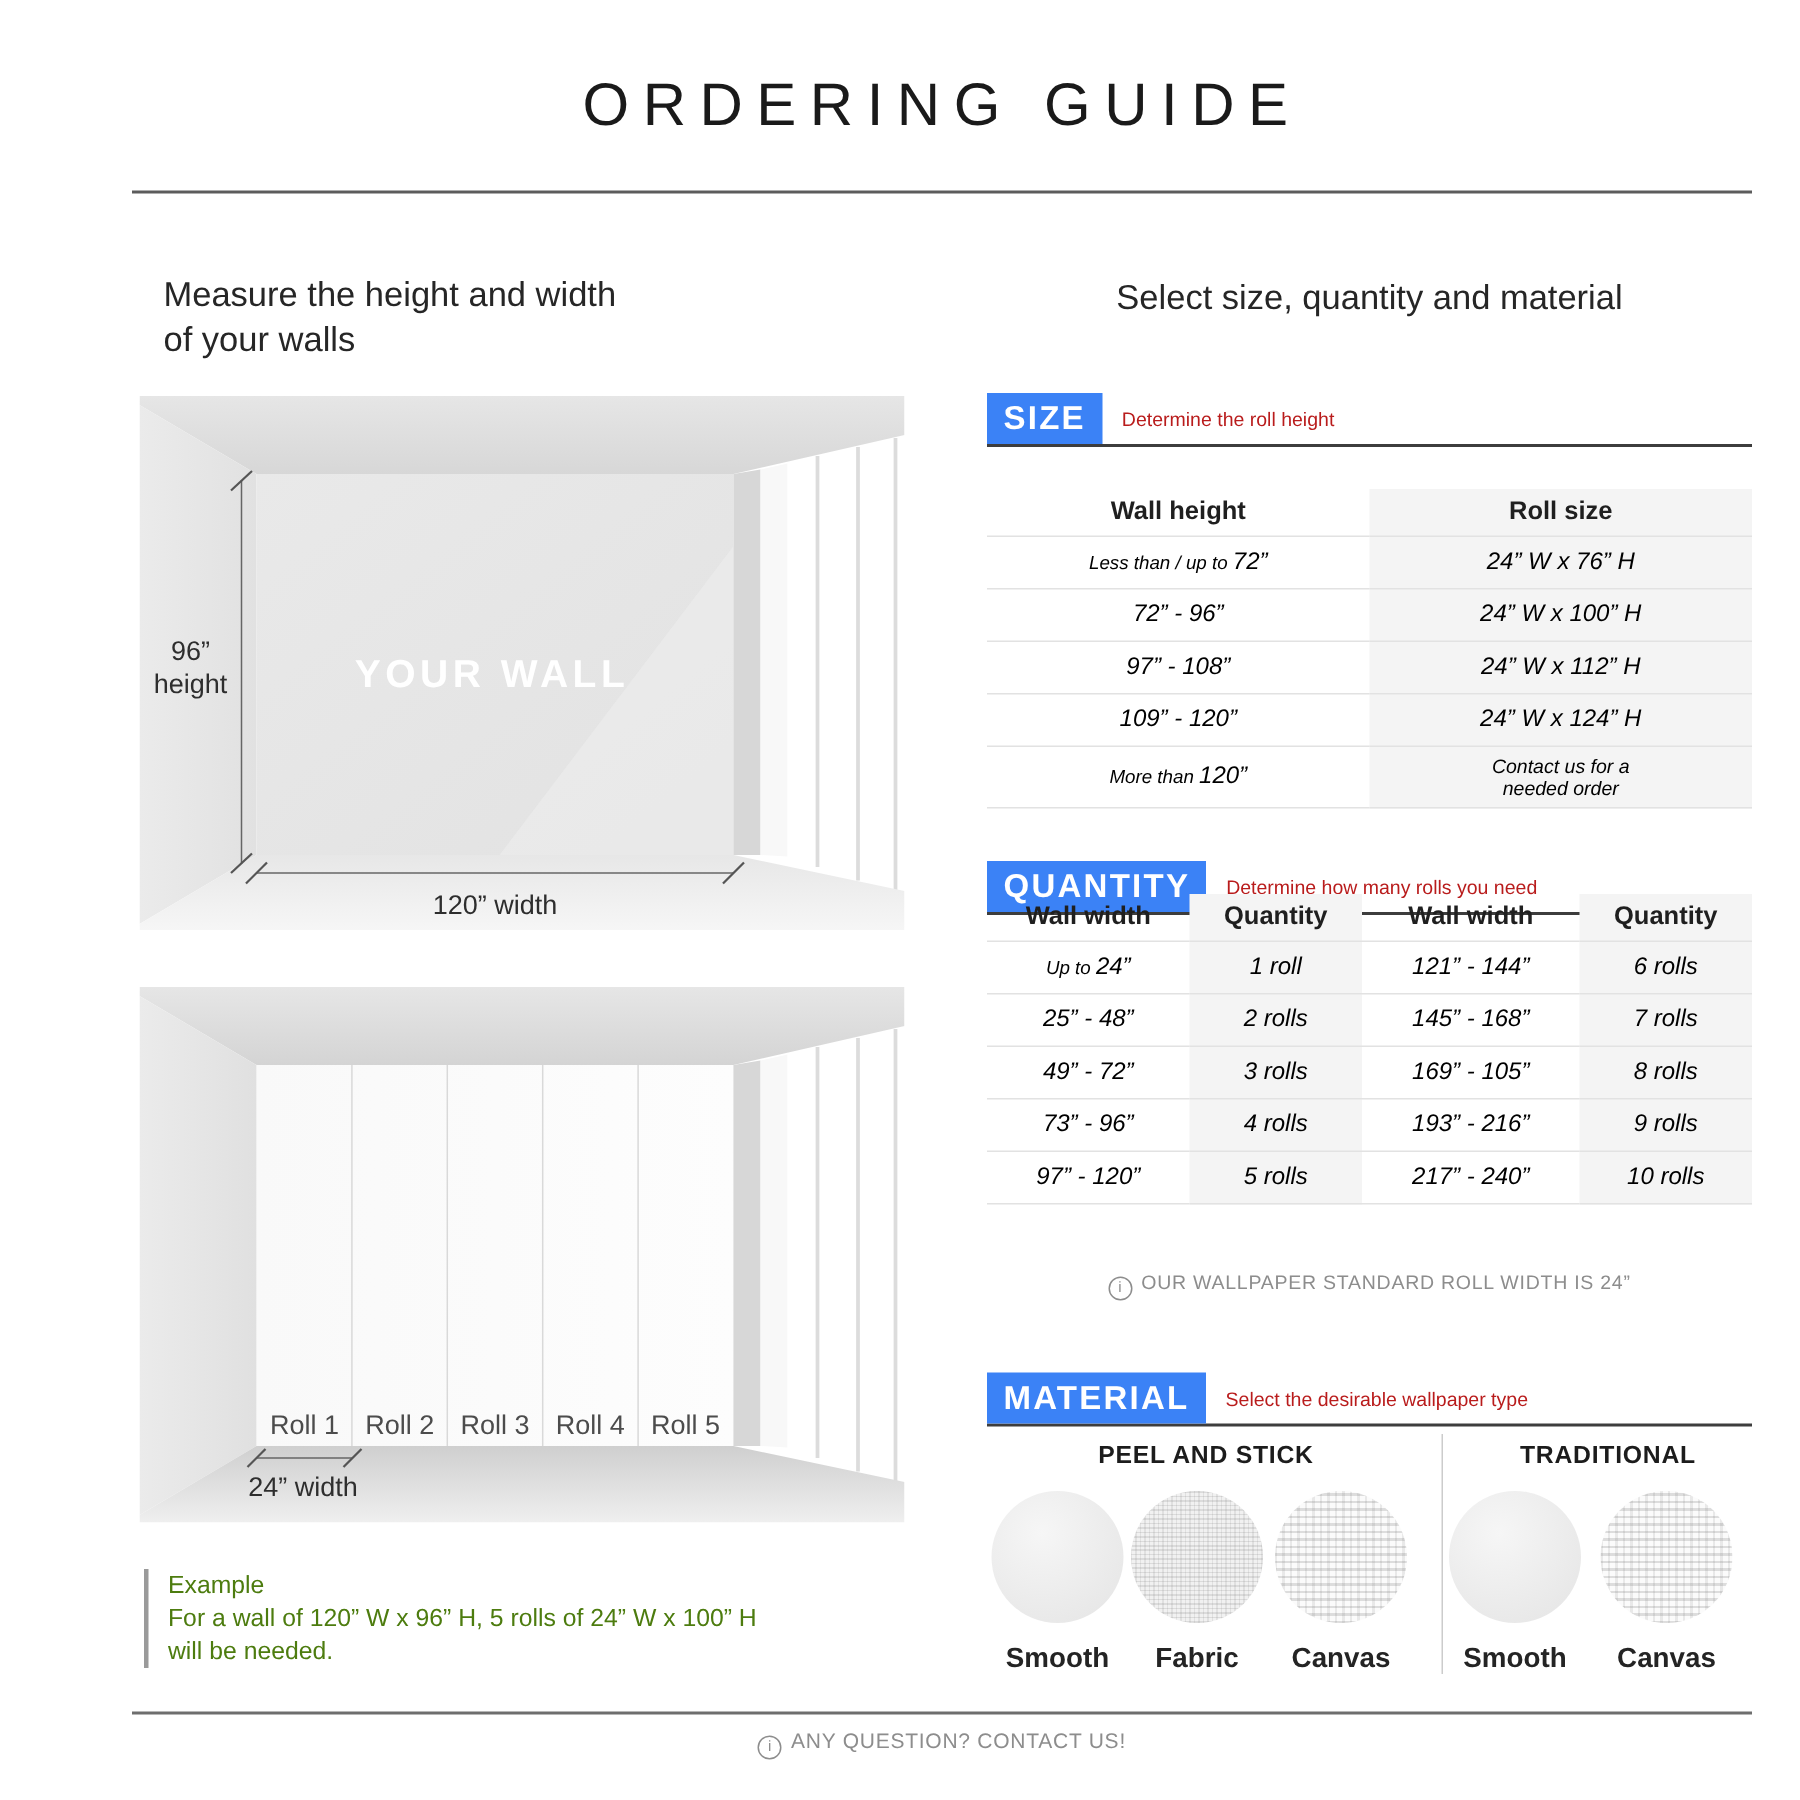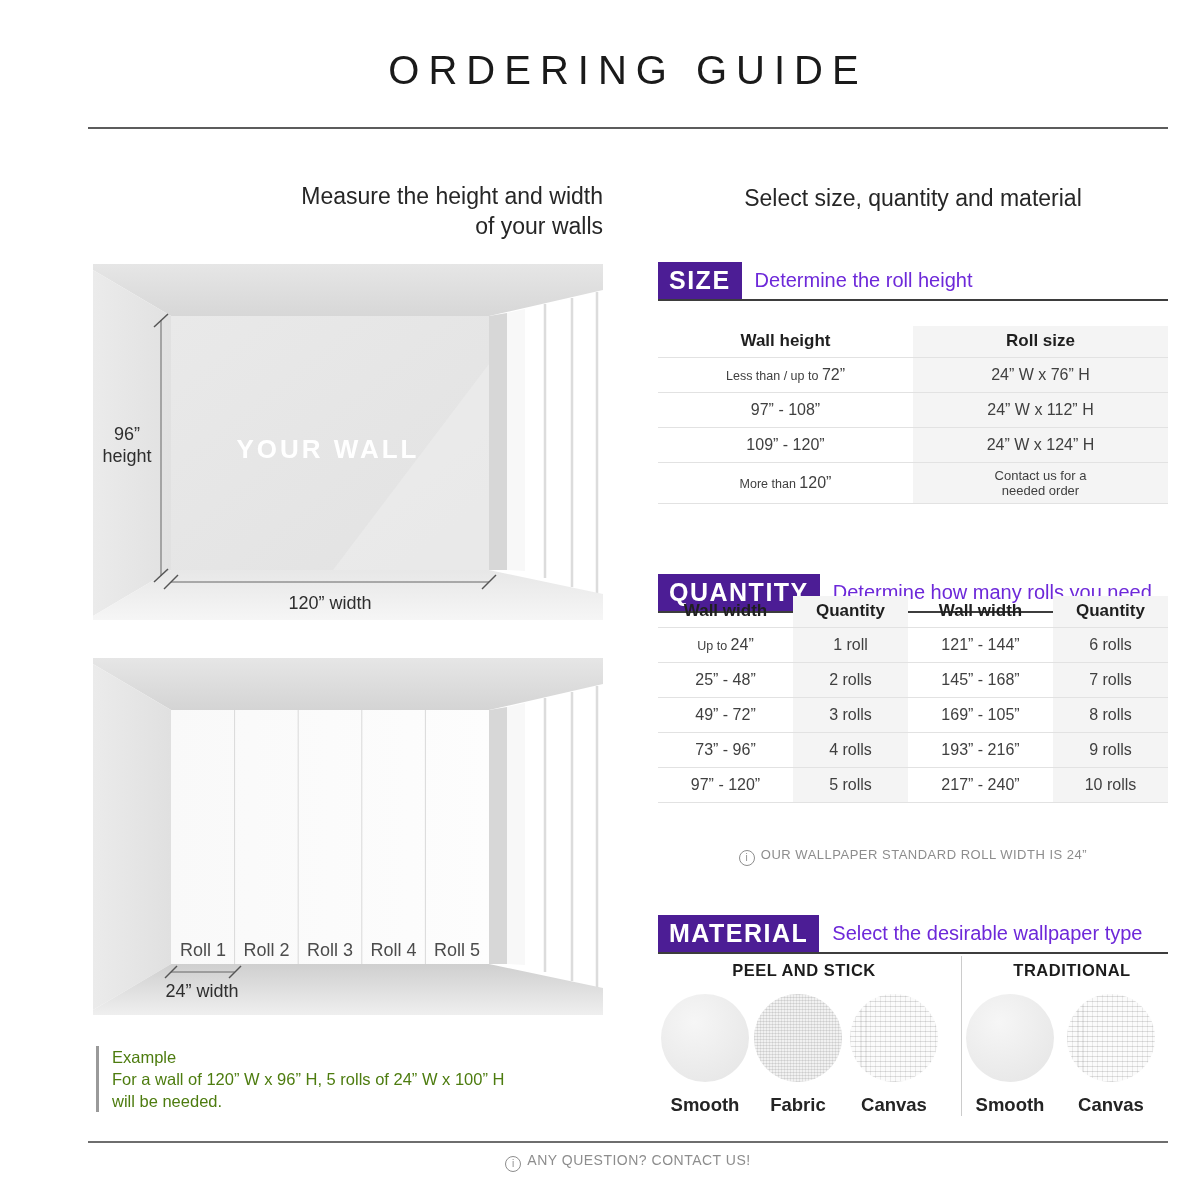--- a/index.html
+++ b/index.html
@@ -4,44 +4,44 @@
 <style>
   html,body{margin:0;padding:0;background:#ffffff;}
   .page{position:relative;width:1200px;height:1200px;background:#ffffff;overflow:hidden;
         font-family:"Liberation Sans",sans-serif;color:#222;margin-left:28px;}
   svg text{font-family:"Liberation Sans",sans-serif;}
 
   .page-title{position:absolute;top:48px;left:0;width:100%;text-align:center;
     font-size:40px;letter-spacing:9px;font-weight:400;color:#1a1a1a;}
   .hr-top{position:absolute;top:127px;left:60px;width:1080px;border-top:2px solid #5c5c5c;}
 
-  .left-heading{position:absolute;top:181px;left:65px;width:510px;text-align:right;
+  .left-heading{position:absolute;top:181px;left:81px;width:510px;text-align:left;
     font-size:23px;line-height:30px;color:#262626;}
   .right-heading{position:absolute;top:185px;left:630px;width:510px;text-align:center;
     font-size:23px;color:#262626;}
 
   .room{position:absolute;left:65px;width:510px;}
   #room1{top:264px;height:356px;}
   #room2{top:658px;height:357px;}
 
   .example{position:absolute;left:68px;top:1046px;border-left:3px solid #9a9a9a;
     padding-left:13px;font-size:16.5px;line-height:22px;color:#4d7c0f;}
 
   .section-header{position:absolute;left:630px;width:510px;display:flex;align-items:stretch;
     border-bottom:2px solid #3d3d3d;}
   #size-header{top:262px;} #quantity-header{top:574px;} #material-header{top:915px;}
-  .badge{background:#4c1d95;color:#ffffff;font-size:25px;font-weight:700;letter-spacing:1.5px;
+  .badge{background:#3b82f6;color:#ffffff;font-size:22px;font-weight:700;letter-spacing:1.5px;
     padding:4px 11px;}
-  .section-sub{font-size:20px;color:#6d28d9;padding-left:13px;display:flex;align-items:center;}
+  .section-sub{font-size:13px;color:#b91c1c;padding-left:13px;display:flex;align-items:center;}
 
   table{border-collapse:collapse;table-layout:fixed;position:absolute;left:630px;}
   #size-table{top:326px;width:510px;}
   #quantity-table{top:596px;width:510px;}
   th{font-size:17px;font-weight:700;color:#1f1f1f;padding:5px 0 6px;text-align:center;}
-  td{font-size:16px;color:#404040;text-align:center;padding:8px 0;border-top:1px solid #e2e2e2;}
+  td{font-size:16px;color:#000000;text-align:center;padding:8px 0;border-top:1px solid #e2e2e2;font-style:italic;}
   tbody tr:last-child td{border-bottom:1px solid #e2e2e2;}
   .shade{background:#f4f4f4;}
   .pfx{font-size:12.5px;}
   .small-cell{font-size:13px;line-height:15px;padding:5px 0;}
 
   .note{position:absolute;left:630px;top:847px;width:510px;text-align:center;
     font-size:13px;letter-spacing:.5px;color:#8d8d8d;}
 
   .material-group-label{position:absolute;top:961px;text-align:center;font-size:16.5px;
     font-weight:700;letter-spacing:.5px;color:#1c1c1c;}
@@ -191,20 +191,24 @@
         <th>Wall height</th>
         <th class="shade">Roll size</th>
       </tr>
     </thead>
     <tbody>
       <tr>
         <td><span class="pfx">Less than / up to </span><span>72”</span></td>
         <td class="shade">24” W x 76” H</td>
       </tr>
       <tr>
+        <td><span class="pfx"></span><span>72” - 96”</span></td>
+        <td class="shade">24” W x 100” H</td>
+      </tr>
+      <tr>
         <td><span class="pfx"></span><span>97” - 108”</span></td>
         <td class="shade">24” W x 112” H</td>
       </tr>
       <tr>
         <td><span class="pfx"></span><span>109” - 120”</span></td>
         <td class="shade">24” W x 124” H</td>
       </tr>
       <tr>
         <td><span class="pfx">More than </span><span>120”</span></td>
         <td class="shade small-cell"><span>Contact us for a</span><br><span>needed order</span></td>

